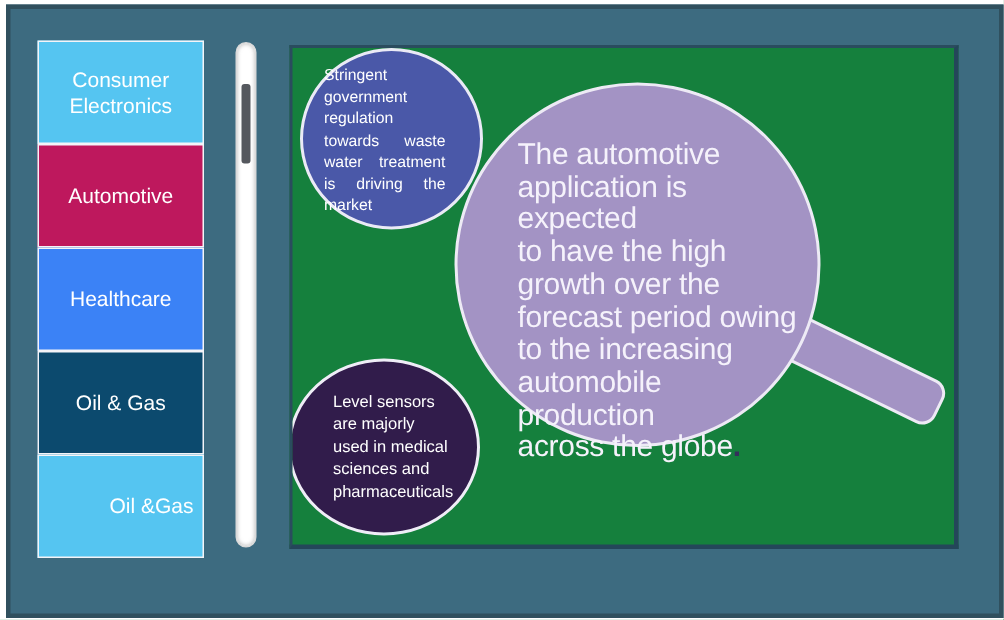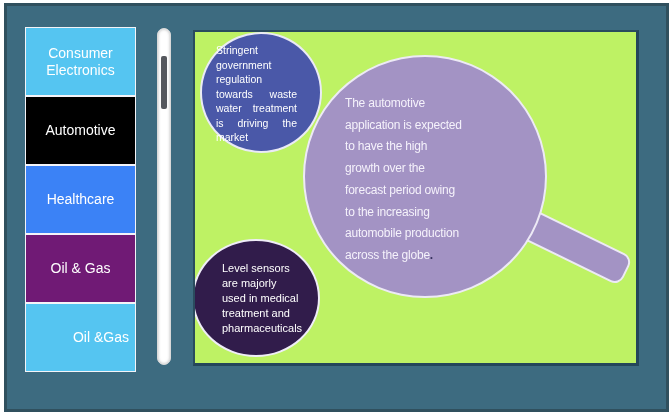--- a/index.html
+++ b/index.html
@@ -58,21 +58,21 @@
     color: #ffffff; font-size: 10.5px; line-height: 14.5px;
     text-align: justify;
   }
 
   .magnifier-lens {
     left: 108px; top: 23px; width: 244px; height: 243px;
     border: 2px solid #EDEAF5; z-index: 2;
   }
   .lens-text {
     position: absolute; left: 40px; top: 36px; width: 192px;
-    color: #F5F2FB; font-size: 12px; line-height: 21.7px;
+    color: #F5F2FB; font-size: 20px; line-height: 21.7px;
     letter-spacing: -0.2px;
   }
   .lens-text .body-text { white-space: pre-line; }
   .lens-text .period { font-weight: bold; }
 
   .magnifier-handle {
     position: absolute; left: 313px; top: 174px; width: 130px; height: 32px;
     border: 2px solid #EDEAF5; border-radius: 10px;
     transform: rotate(26deg); transform-origin: 16px 16px; z-index: 1;
   }
@@ -91,39 +91,39 @@
 <body>
 
 <div class="canvas">
 
   <div class="slide" style="background-color: rgb(61, 107, 128);">
 
     <div class="sector-list">
       <div class="sector-item" style="background-color: rgb(85, 197, 241);">
         <span>Consumer Electronics</span>
       </div>
-      <div class="sector-item" style="background-color: #000000;">
+      <div class="sector-item" style="background-color: #be185d;">
         <span>Automotive</span>
       </div>
       <div class="sector-item" style="background-color: #3b82f6;">
         <span>Healthcare</span>
       </div>
-      <div class="sector-item" style="background-color: #701a75;">
+      <div class="sector-item" style="background-color: #0c4a6e;">
         <span>Oil &amp; Gas</span>
       </div>
       <div class="sector-item" style="background-color: rgb(85, 197, 241); justify-content: flex-end;">
         <span>Oil &amp;Gas</span>
       </div>
     </div>
 
     <div class="scrollbar-track" style="background-color: rgb(255, 255, 255);">
       <div class="scrollbar-thumb" style="background-color: rgb(85, 88, 94);"></div>
     </div>
 
-    <div class="chart-panel" style="background-color: #bef264;">
+    <div class="chart-panel" style="background-color: #15803d;">
 
       <div class="bubble regulation-bubble" style="background-color: rgb(74, 88, 168);">
         <div class="regulation-text">Stringent government regulation towards waste water treatment is driving the market</div>
       </div>
 
       <div class="magnifier-handle" style="background-color: rgb(163, 147, 196);"></div>
 
       <div class="bubble magnifier-lens" style="background-color: rgb(163, 147, 196);">
         <div class="lens-text">
           <span class="body-text">The automotive
@@ -134,19 +134,19 @@
 to the increasing
 automobile production
 across the globe</span><span class="period" style="color: rgb(53, 48, 92);">.</span>
         </div>
       </div>
 
       <div class="bubble medical-bubble" style="background-color: rgb(49, 28, 75);">
         <div class="medical-text">Level sensors
 are majorly
 used in medical
-treatment and
+sciences and
 pharmaceuticals</div>
       </div>
 
     </div>
   </div>
 </div>
 
 </body></html>

